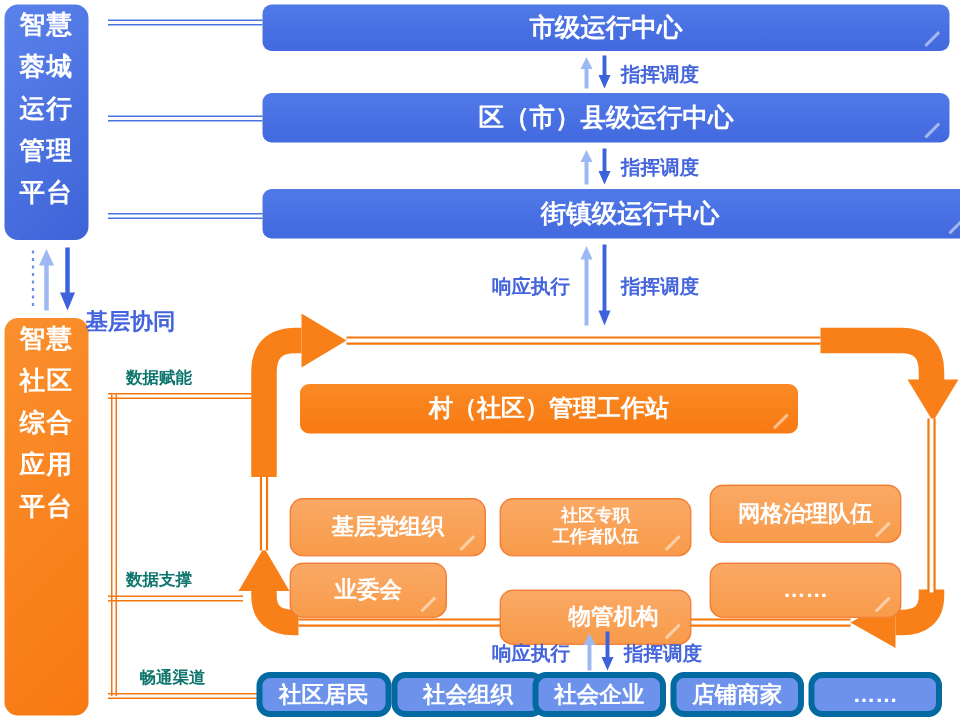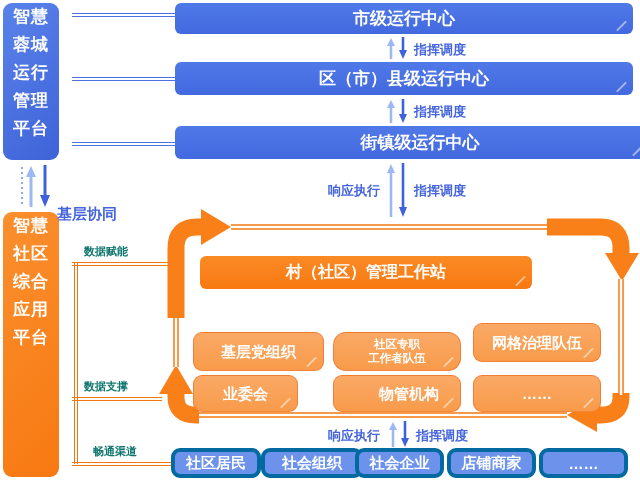--- a/index.html
+++ b/index.html
@@ -161,28 +161,28 @@
   <div class="flabel orange" style="left:84px;top:244px;">数据赋能</div>
   <div class="flabel orange" style="left:84px;top:379px;">数据支撑</div>
   <div class="flabel orange" style="left:93px;top:444px;">畅通渠道</div>
 
   <div class="obar">
     <span>村（社区）管理工作站</span>
   </div>
 
   <div class="team" style="left:193px;top:304px;width:131px;height:39px;">
     <span>基层党组织</span></div>
-  <div class="team small" style="left:333px;top:304px;width:128px;height:39px;border-radius:13px;">
+  <div class="team small" style="left:333px;top:304px;width:128px;height:39px;">
     <span>社区专职
 工作者队伍</span></div>
   <div class="team" style="left:473px;top:295px;width:128px;height:39px;">
     <span>网格治理队伍</span></div>
   <div class="team" style="left:193px;top:347px;width:105px;height:37px;">
     <span>业委会</span></div>
-  <div class="team" style="left:333px;top:347px;width:128px;height:37px;padding-left:24px;">
+  <div class="team" style="left:333px;top:365px;width:128px;height:37px;padding-left:24px;">
     <span>物管机构</span></div>
   <div class="team" style="left:473px;top:347px;width:128px;height:37px;">
     <span>……</span></div>
 
   <svg style="left:385px;top:420px;" width="28" height="28">
     <path d="M8,27 V9" stroke="#9DB9F4" stroke-width="2.6" fill="none"></path>
     <polygon points="4,10 12,10 8,2" fill="#9DB9F4"></polygon>
     <path d="M20,1 V19" stroke="#3E62DB" stroke-width="2.6" fill="none"></path>
     <polygon points="16,18 24,18 20,27" fill="#3E62DB"></polygon>
   </svg>

